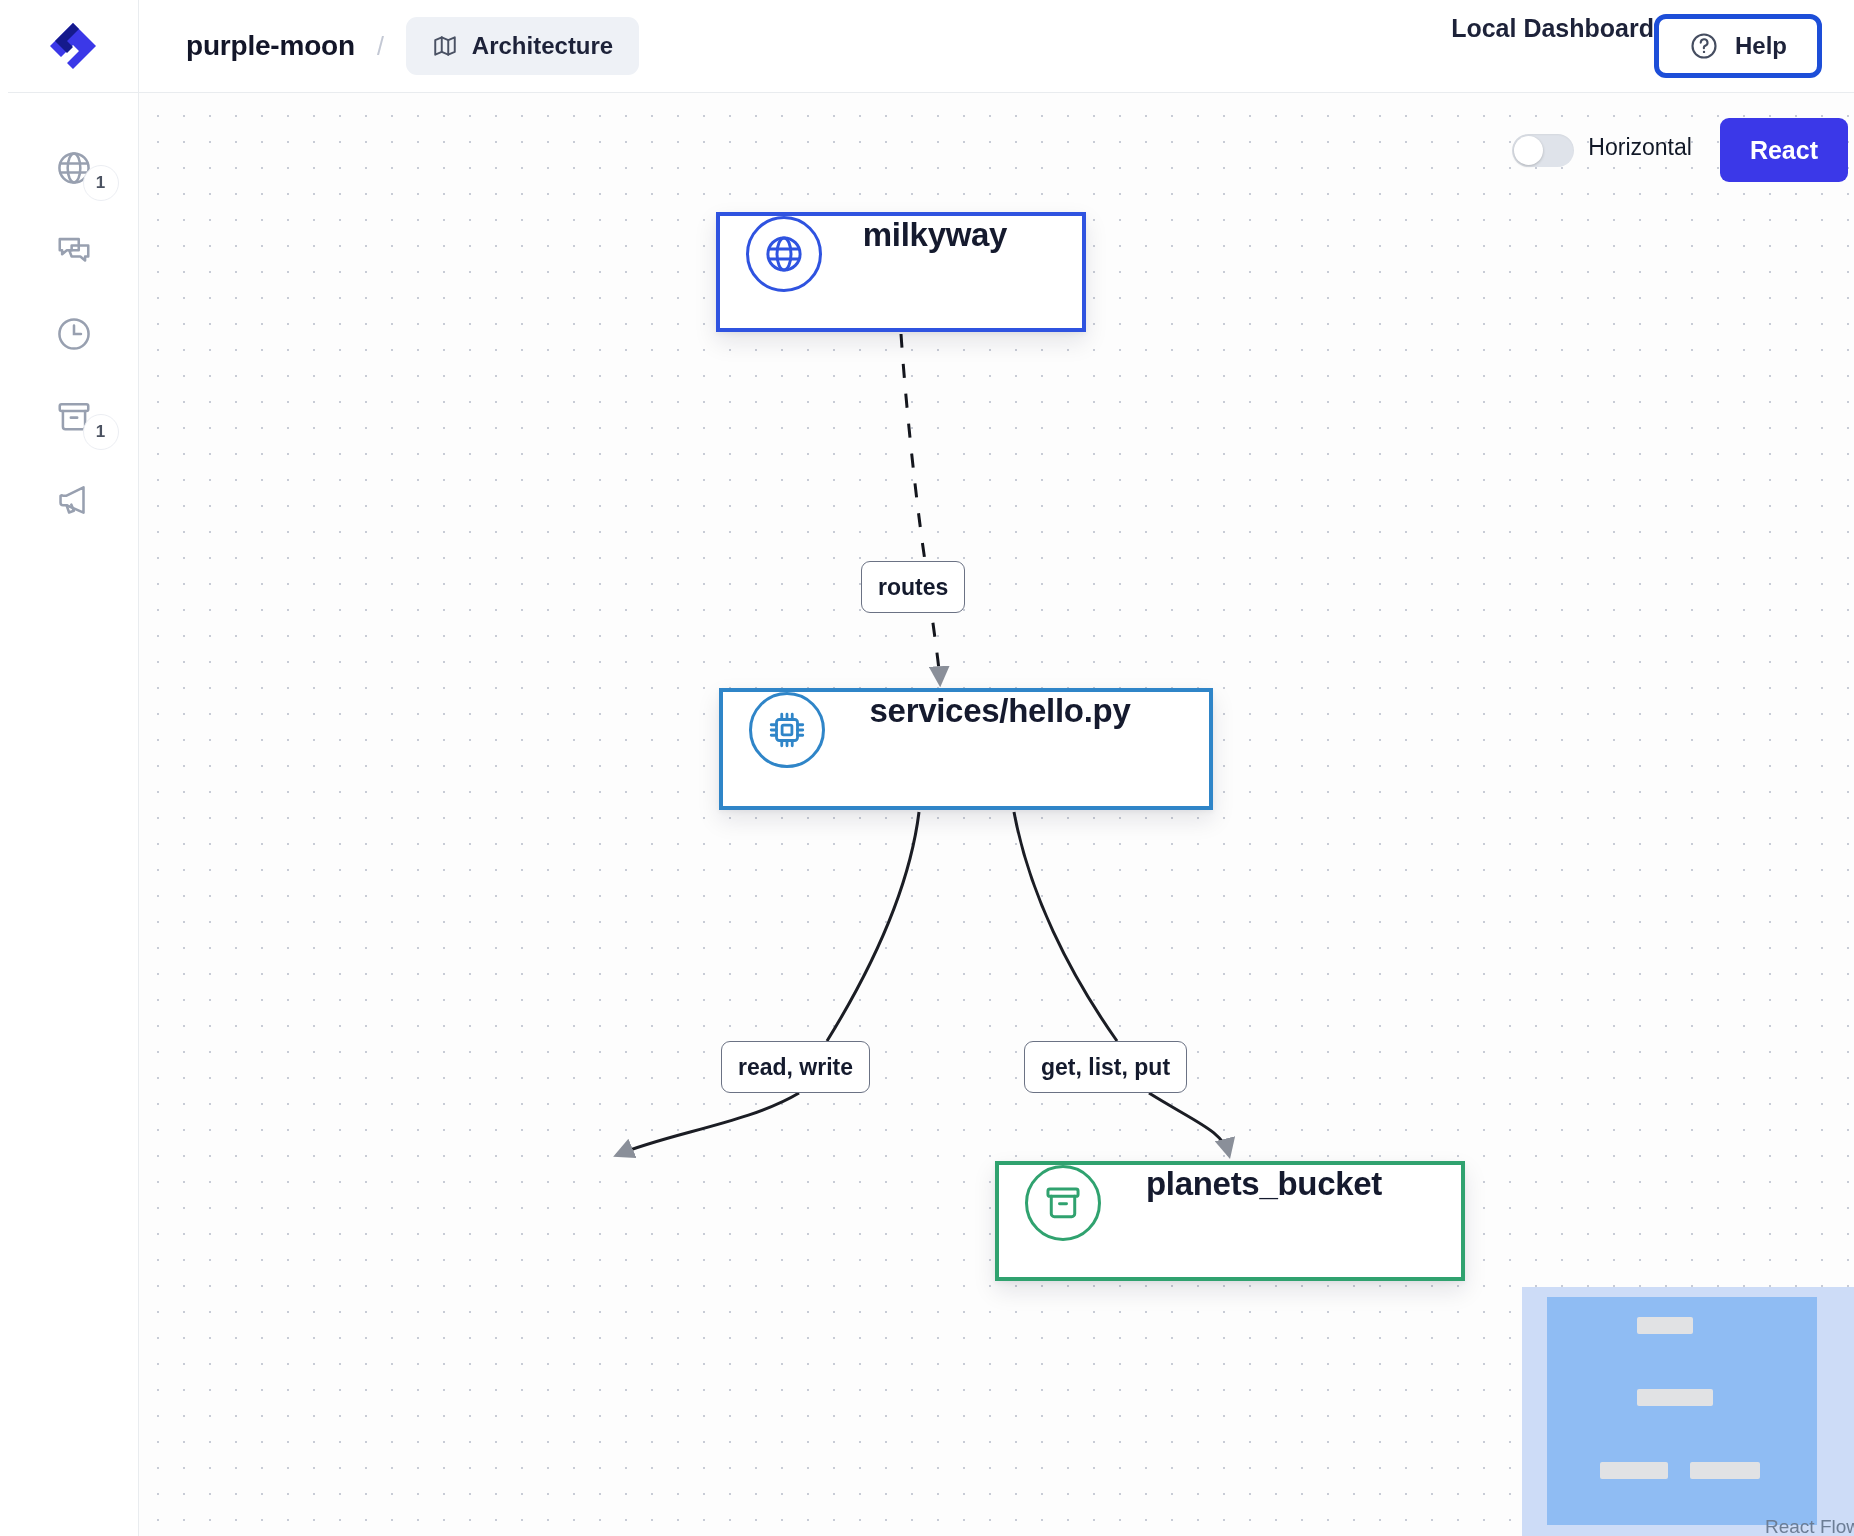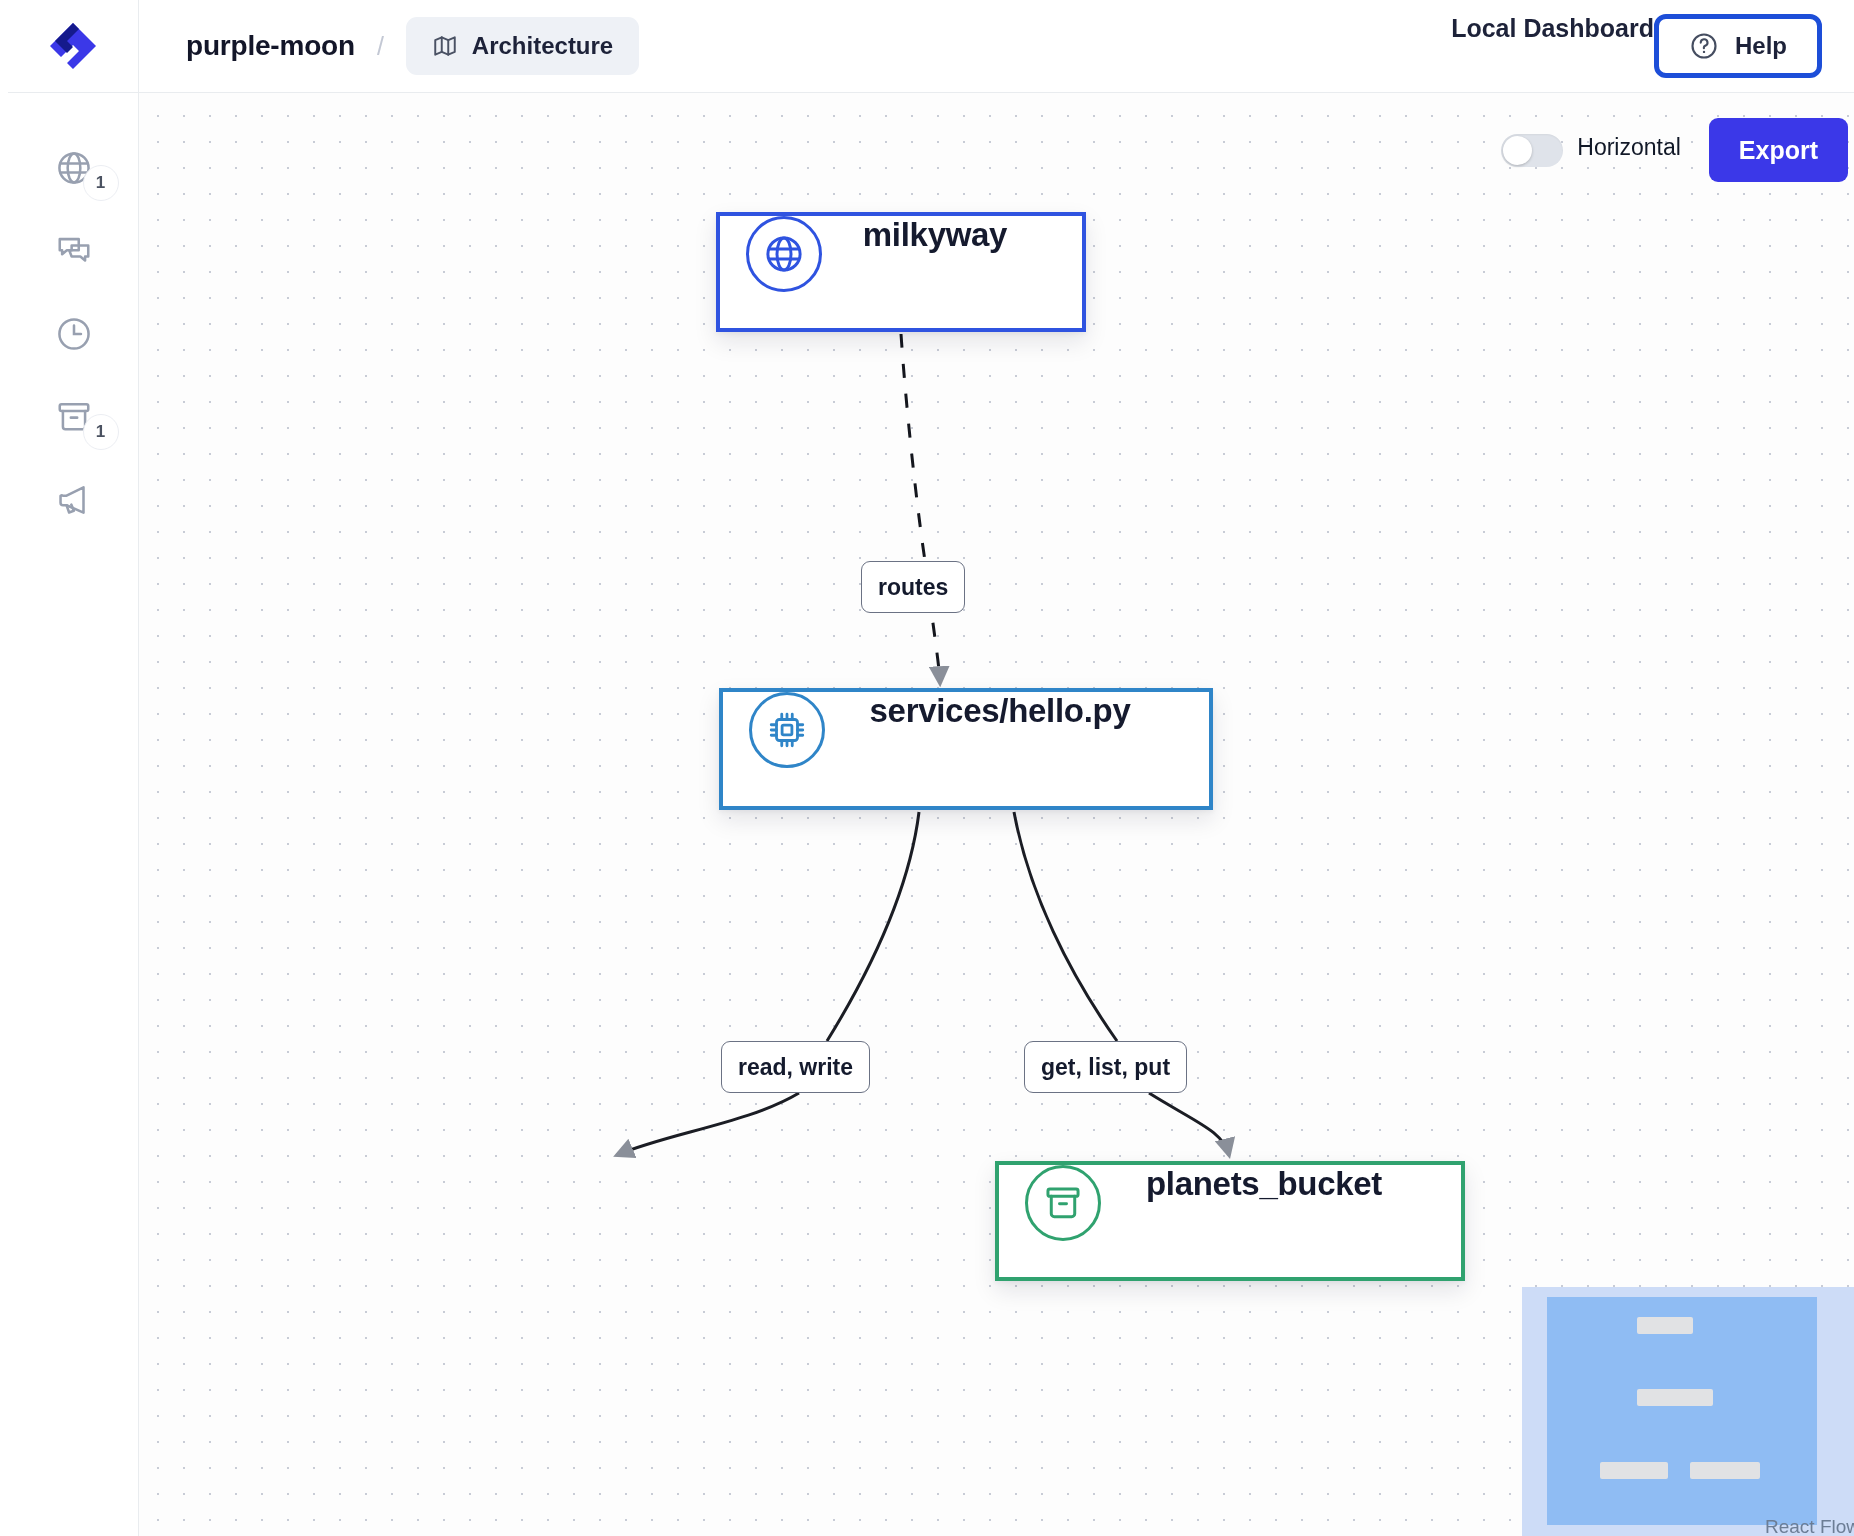--- a/index.html
+++ b/index.html
@@ -273,21 +273,21 @@
 
   <div class="canvas">
 
     <div class="toolbar">
       <div class="toggle-wrap">
         <div class="toggle">
           <div class="knob"></div>
         </div>
         <span class="toggle-label">Horizontal</span>
       </div>
-      <button class="export-btn">Export</button>
+      <button class="export-btn">React</button>
     </div>
 
     <div class="graph">
 
       <svg class="edge-svg" viewBox="0 0 1723 1443">
         <defs>
           <marker id="arw" viewBox="0 0 10 10" refX="8" refY="5" markerWidth="7" markerHeight="7" orient="auto-start-reverse">
             <path d="M 0 0 L 10 5 L 0 10 z" fill="#8a8f99"></path>
           </marker>
         </defs>

